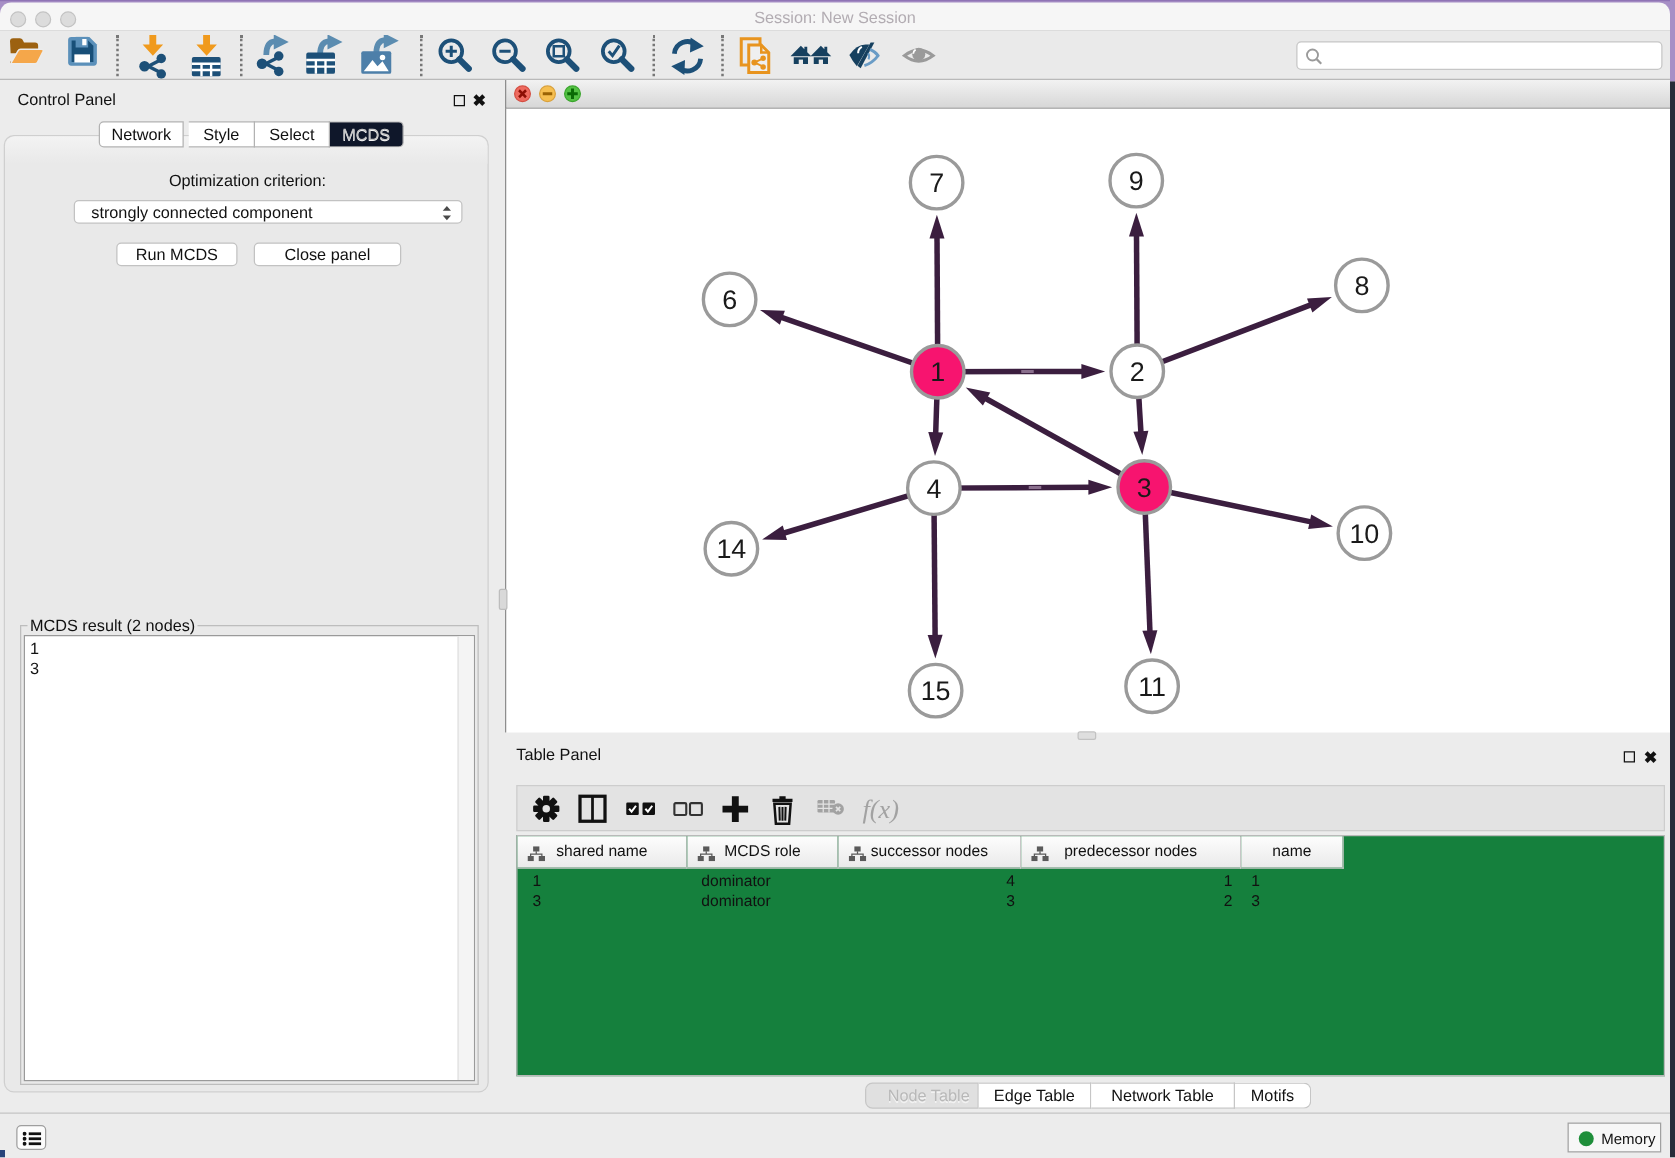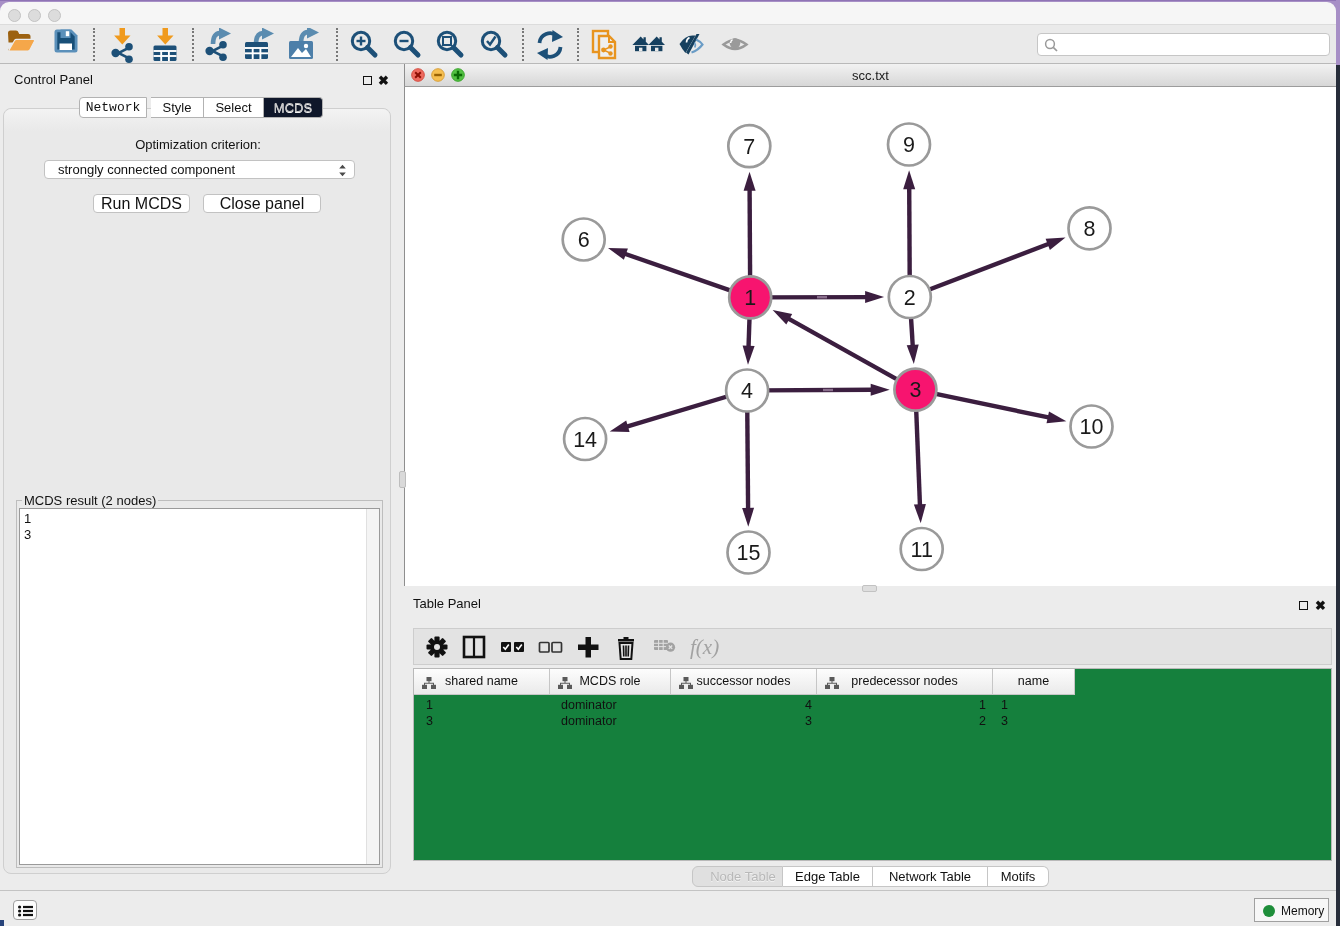--- a/index.html
+++ b/index.html
@@ -16,22 +16,22 @@
 #toolbar { left:0; top:25px; width:1336px; height:39px; background:#eaeaea; border-bottom:1px solid #b9b9b9; }
 .tsep { position:absolute; top:3px; height:33px; width:0; border-left:2px dotted #777; }
 #searchbox { position:absolute; left:1037px; top:8px; width:293px; height:23px; background:#fff; border:1px solid #c6c6c6; border-radius:4px; }
 
 #cp-head-text { left:14px; top:72px; font-size:13px; color:#111; }
 .winbtn-sq { width:9px; height:9px; border:1.5px solid #111; }
 .winbtn-x { font-size:13px; font-weight:bold; color:#111; line-height:11px; }
 #cp-content { left:3px; top:108px; width:388px; height:766px; background:#e9e9e9; border:1px solid #cfcfcf; border-radius:8px; }
 .cptab { position:absolute; top:97px; height:21px; background:#fff; border:1px solid #b2b2b2; border-left:none; font-size:13px; color:#111; text-align:center; line-height:19px; }
 #opt-label { left:4px; top:137px; width:388px; text-align:center; font-size:13px; color:#111; }
-#opt-select { left:44px; top:160px; width:311px; height:19px; background:#fff; border:1px solid #c2c2c2; border-radius:4px; font-size:13px; color:#111; line-height:17px; padding-left:13px; }
-.btn { position:absolute; height:19px; background:#fff; border:1px solid #c2c2c2; border-radius:4px; font-size:16px; color:#111; text-align:center; line-height:17px; }
+#opt-select { left:59px; top:160px; width:311px; height:19px; background:#fff; border:1px solid #c2c2c2; border-radius:4px; font-size:13px; color:#111; line-height:17px; padding-left:13px; }
+.btn { position:absolute; height:19px; background:#fff; border:1px solid #c2c2c2; border-radius:4px; font-size:13px; color:#111; text-align:center; line-height:17px; }
 #fieldset { left:16px; top:500px; width:367px; height:368px; border:1px solid #bdbdbd; }
 #legend { left:22px; top:493px; background:#e9e9e9; padding:0 2px; font-size:13px; color:#111; }
 #resultarea { left:19px; top:508px; width:361px; height:357px; background:#fff; border:1px solid #9a9a9a; font-size:13px; color:#111; line-height:16px; padding:2px 0 0 4px; }
 #scrolltrack { left:366px; top:509px; width:13px; height:355px; background:#f4f4f4; border-left:1px solid #e0e0e0; }
 
 #netwin-border { left:404px; top:64px; width:932px; height:522px; border-left:1px solid #8e8e8e; background:#fff; }
 #net-titlebar { left:404px; top:64px; width:932px; height:23px; background:linear-gradient(#f2f2f2,#d7d7d7); border-bottom:1px solid #9c9c9c; border-left:1px solid #8e8e8e; }
 #net-title { position:absolute; top:4px; left:0; width:100%; text-align:center; font-size:13px; color:#1a1a1a; }
 #graph-svg { left:405px; top:87px; }
 
@@ -56,20 +56,21 @@
 <rect x="9" y="7.8" width="5" height="4.2"></rect>
 <path d="M6.5 4 h1 v2 h-1 z M2 5.8 h10 v1 h-10 z M2 5.8 h1 v2.2 h-1 z M11 5.8 h1 v2.2 h-1 z"></path>
 </g>
     </defs>
   </svg>
 <div class="abs" id="purple-top"></div>
 <div class="abs" id="titlebar">
   <div class="tl-circle" style="left:8px"></div>
   <div class="tl-circle" style="left:28px"></div>
   <div class="tl-circle" style="left:48px"></div>
+  <div id="title-text">Session: New Session</div>
 </div>
 <div class="abs" id="toolbar">
 <div class="tsep" style="left:93px"></div>
 <div class="tsep" style="left:192px"></div>
 <div class="tsep" style="left:336px"></div>
 <div class="tsep" style="left:522px"></div>
 <div class="tsep" style="left:577px"></div>
 <svg style="position:absolute; left:0; top:3px;" width="770" height="35" viewBox="0 0 770 35">
 
 <g transform="translate(7,1)">
@@ -217,21 +218,21 @@
 </div>
 <div class="abs" id="darkstrip"></div>
 <div class="abs" id="purpleright"></div>
 
 <div class="abs" id="cp-head-text">Control Panel</div>
 <div class="abs winbtn-sq" style="left:363px; top:76px;"></div>
 <div class="abs winbtn-x" style="left:378px; top:75px;">✖</div>
 <div class="abs" id="cp-content">
     <div style="position:absolute; left:0; top:0; width:100%; height:22px; background:linear-gradient(#f3f3f3,#e9e9e9); border-radius:8px 8px 0 0;"></div>
   </div>
-<div class="cptab" style="left:79px; width:68px; border-left:1px solid #b2b2b2; border-radius:4px 0 0 4px;font-family:Liberation Mono, monospace;">Network</div>
+<div class="cptab" style="left:79px; width:68px; border-left:1px solid #b2b2b2; border-radius:4px 0 0 4px;">Network</div>
 <div class="cptab" style="left:151px; width:53px;">Style</div>
 <div class="cptab" style="left:204px; width:60px;">Select</div>
 <div class="cptab" style="left:264px; width:59px; background:#0f172a; color:#c3c3c3; border-radius:0 4px 4px 0; text-shadow:0 1px 0 #f5f5f5;">MCDS</div>
 <div class="abs" id="opt-label">Optimization criterion:</div>
 <div class="abs" id="opt-select">strongly connected component
   <svg style="position:absolute; right:7px; top:3px;" width="9" height="13" viewBox="0 0 9 13">
       <path d="M1.2 4.6 L4.5 0.8 L7.8 4.6 Z M1.2 8.4 L4.5 12.2 L7.8 8.4 Z" fill="#4a4a4a"></path>
     </svg>
 </div>
 <div class="btn" style="left:93px; top:194px; width:97px;">Run MCDS</div>
@@ -244,21 +245,20 @@
 <div class="abs" id="netwin-border"></div>
 <div class="abs" id="net-titlebar">
   <svg style="position:absolute; left:6px; top:3px;" width="62" height="16" viewBox="0 0 62 16">
   <circle cx="7" cy="8" r="6.3" fill="#ee6a5f" stroke="#d44e42"></circle>
   <path d="M4.2 5.2 L9.8 10.8 M9.8 5.2 L4.2 10.8" stroke="#8c0e04" stroke-width="2"></path>
   <circle cx="27" cy="8" r="6.3" fill="#f6bf50" stroke="#d9a13d"></circle>
   <rect x="23.2" y="6.8" width="7.6" height="2.4" fill="#9a6304"></rect>
   <circle cx="47" cy="8" r="6.3" fill="#53c143" stroke="#3aa52c"></circle>
   <path d="M47 3.8 v8.4 M42.8 8 h8.4" stroke="#0a6a05" stroke-width="2.4"></path>
   </svg>
-  <div id="net-title">scc.txt</div>
 </div>
 <svg class="abs" id="graph-svg" width="931" height="498" viewBox="405 87 931 498">
 <g stroke="#3b1e3f" stroke-width="4.4">
 <line x1="750.2" y1="297.4" x2="749.6" y2="188.8"></line>
 <line x1="750.2" y1="297.4" x2="624.0" y2="253.5"></line>
 <line x1="750.2" y1="297.4" x2="867.1" y2="297.1"></line>
 <line x1="750.2" y1="297.4" x2="748.5" y2="347.8"></line>
 <line x1="909.8" y1="297.0" x2="909.2" y2="187.2"></line>
 <line x1="909.8" y1="297.0" x2="1049.6" y2="243.5"></line>
 <line x1="909.8" y1="297.0" x2="912.8" y2="347.0"></line>

